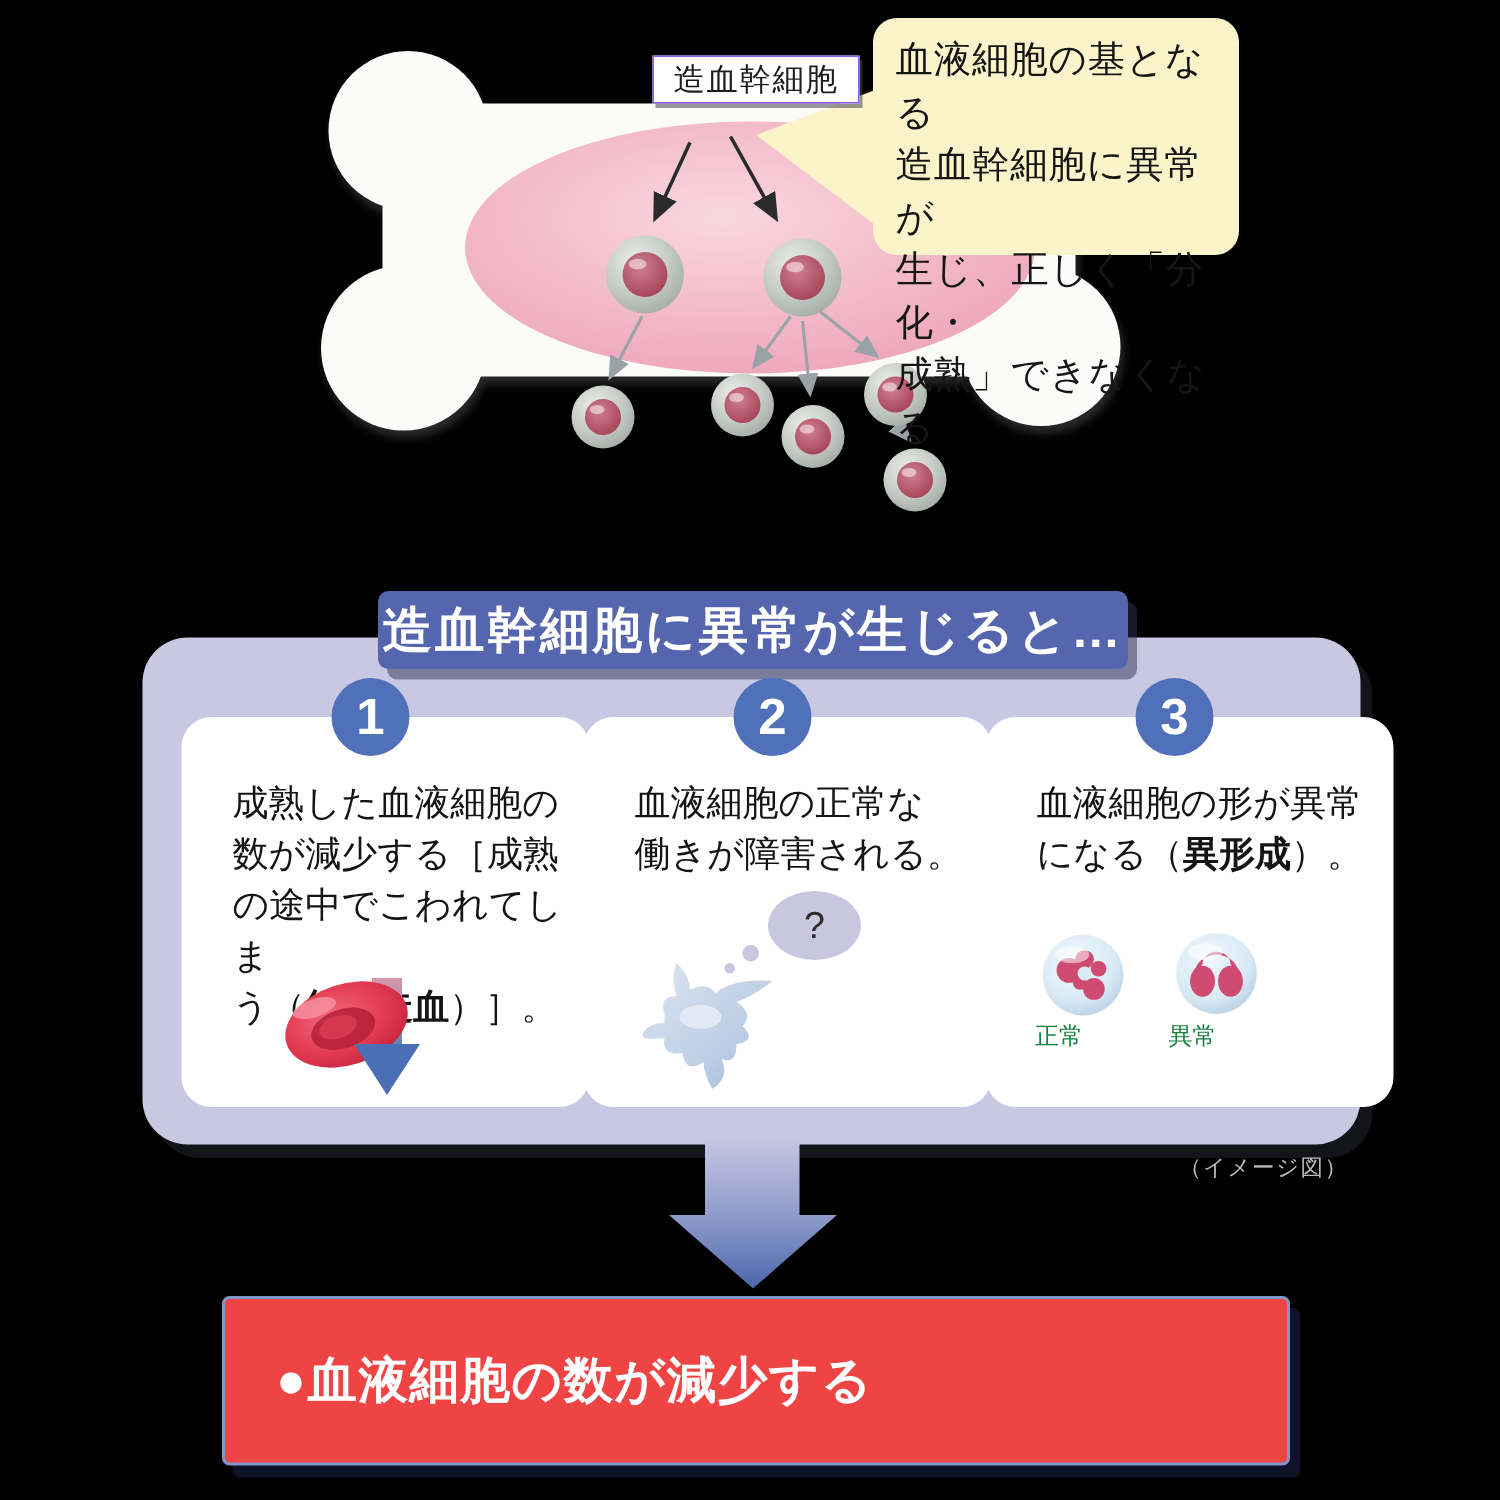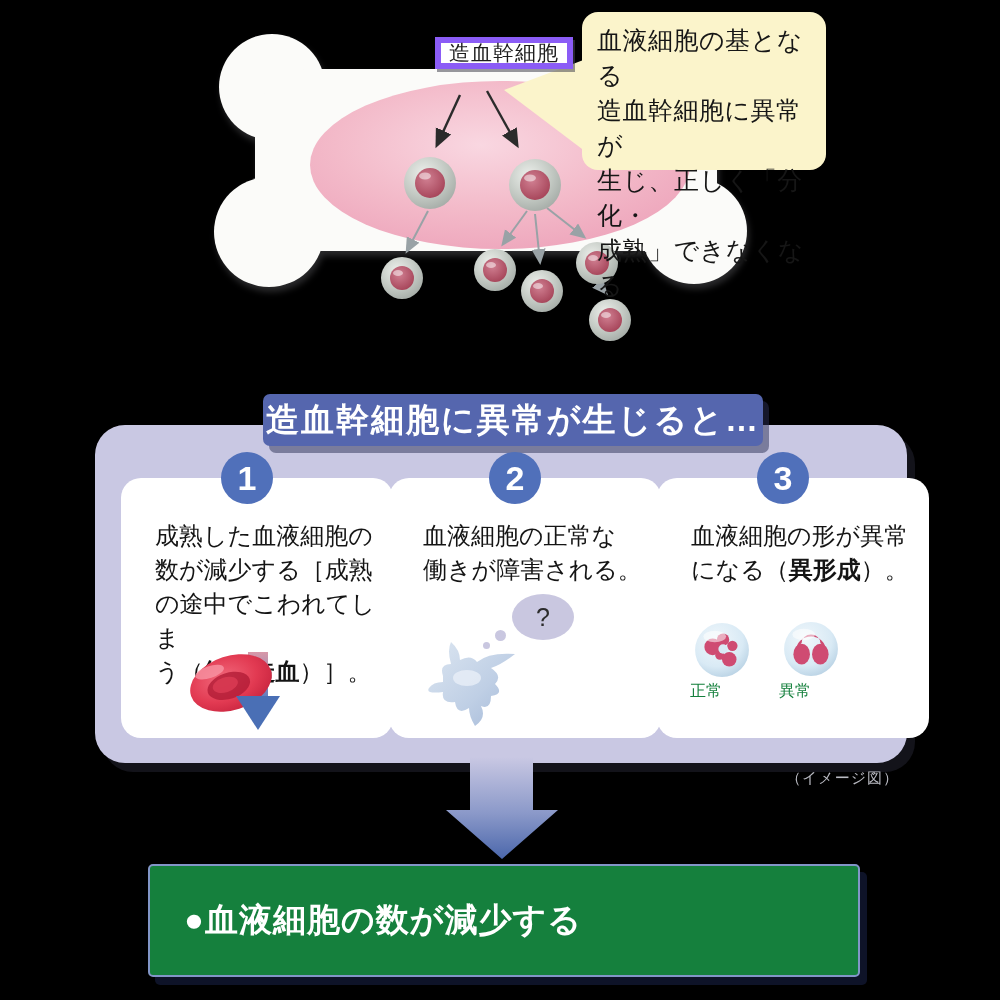--- a/index.html
+++ b/index.html
@@ -15,34 +15,34 @@
   #tail-svg{left:498px;top:54px;width:96px;height:112px;z-index:2;}
 
   .speech-bubble{
     left:582px;top:12px;width:244px;height:158px;z-index:3;
     background:#fbf4cb;border-radius:16px;box-sizing:border-box;
     padding:11px 0 0 15px;color:#161616;
     font-size:25px;line-height:35px;font-weight:500;letter-spacing:0.5px;
   }
   .stem-label{
     left:435px;top:37px;width:138px;height:32px;z-index:4;
-    background:#fff;border:6px solid #8b5cf6;box-sizing:border-box;
+    background:#fff;border:1px solid #8b5cf6;box-sizing:border-box;
     display:flex;align-items:center;justify-content:center;
     font-size:21px;color:#1d1d1d;letter-spacing:1px;
     box-shadow:2px 3px 0 rgba(70,70,80,.55);
   }
 
   
   .flow-container{
     left:95px;top:425px;width:812px;height:338px;z-index:1;
     background:#c9c8e3;border-radius:30px;
     box-shadow:8px 9px 0 rgba(22,22,30,.85);
   }
   .flow-header{
-    left:263px;top:394px;width:500px;height:52px;z-index:3;
+    left:252px;top:394px;width:500px;height:52px;z-index:3;
     background:#5566ae;border-radius:7px;
     display:flex;align-items:center;justify-content:center;
     color:#fff;font-size:33px;font-weight:bold;letter-spacing:2px;
     box-shadow:6px 7px 0 rgba(44,48,86,.5);
   }
   .panel{
     top:478px;width:252px;height:260px;z-index:2;
     background:#fff;border-radius:20px;padding-left:20px;
   }
   .panel.p1{left:121px;}
@@ -79,21 +79,21 @@
   .wbc-label{width:64px;text-align:left;font-size:16px;color:#15803d;top:203px;}
   .wbc-label.normal{left:33px;}
   .wbc-label.abnormal{left:122px;}
 
   .image-note{left:786px;top:769px;font-size:15px;color:#babbc3;letter-spacing:1px;z-index:2;}
 
   #big-arrow-svg{left:440px;top:757px;width:125px;height:104px;z-index:2;}
 
   .conclusion{
     left:148px;top:864px;width:712px;height:113px;z-index:3;box-sizing:border-box;
-    background:#15803d;border:2px solid #8296c7;border-radius:5px;
+    background:#ef4444;border:2px solid #8296c7;border-radius:5px;
     box-shadow:7px 8px 0 rgba(16,21,44,.9);
     display:flex;flex-direction:column;justify-content:center;gap:9px;
     padding-left:34px;color:#fff;font-size:33px;font-weight:bold;letter-spacing:1px;
   }
 </style>
 </head>
 <body>
 
 <div class="abs" style="left:0;top:0;width:1000px;height:1000px;">
 

